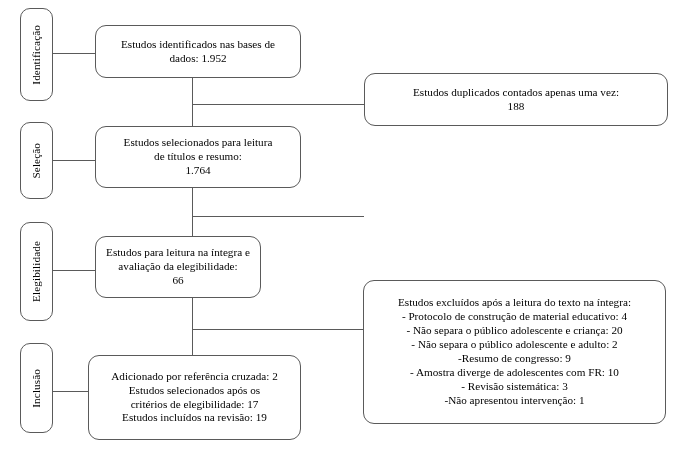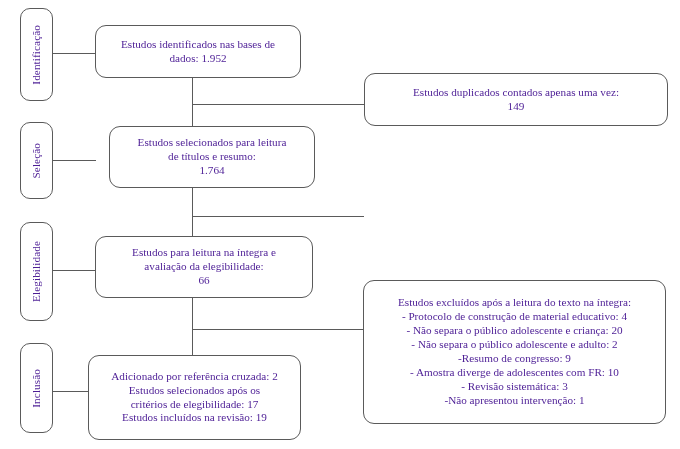--- a/index.html
+++ b/index.html
@@ -8,21 +8,21 @@
     padding: 0;
     background: #ffffff;
   }
   #canvas {
     position: relative;
     width: 680px;
     height: 449px;
     background: #ffffff;
     overflow: hidden;
     font-family: "Liberation Serif", "DejaVu Serif", serif;
-    color: #4c1d95;
+    color: #000000;
   }
 
   
   .box {
     position: absolute;
     box-sizing: border-box;
     border: 1px solid #5a5a5a;
     border-radius: 11px;
     background: #ffffff;
     display: flex;
@@ -104,42 +104,42 @@
 
   <div class="stage" style="left:20px; top:343px; width:33px; height:90px;">
     <span class="vtxt">Inclusão</span>
   </div>
 
   <div class="box" style="left:95px; top:25px; width:206px; height:53px;">
     <span class="txt">Estudos identificados nas bases de
 dados: 1.952</span>
   </div>
 
-  <div class="box" style="left:95px; top:126px; width:206px; height:62px;margin-left:14px;">
+  <div class="box" style="left:95px; top:126px; width:206px; height:62px;">
     <span class="txt">Estudos selecionados para leitura
 de títulos e resumo:
 1.764</span>
   </div>
 
-  <div class="box" style="left:95px; top:236px; width:218px; height:62px;">
+  <div class="box" style="left:95px; top:236px; width:166px; height:62px;">
     <span class="txt">Estudos para leitura na íntegra e
 avaliação da elegibilidade:
 66</span>
   </div>
 
   <div class="box" style="left:88px; top:355px; width:213px; height:85px;">
     <span class="txt">Adicionado por referência cruzada: 2
 Estudos selecionados após os
 critérios de elegibilidade: 17
 Estudos incluídos na revisão: 19</span>
   </div>
 
   <div class="box" style="left:364px; top:73px; width:304px; height:53px;">
     <span class="txt">Estudos duplicados contados apenas uma vez:
-149</span>
+188</span>
   </div>
 
 
   <div class="box" style="left:363px; top:280px; width:303px; height:144px;">
     <span class="txt">Estudos excluídos após a leitura do texto na íntegra:
 - Protocolo de construção de material educativo: 4
 - Não separa o público adolescente e criança: 20
 - Não separa o público adolescente e adulto: 2
 -Resumo de congresso: 9
 - Amostra diverge de adolescentes com FR: 10

